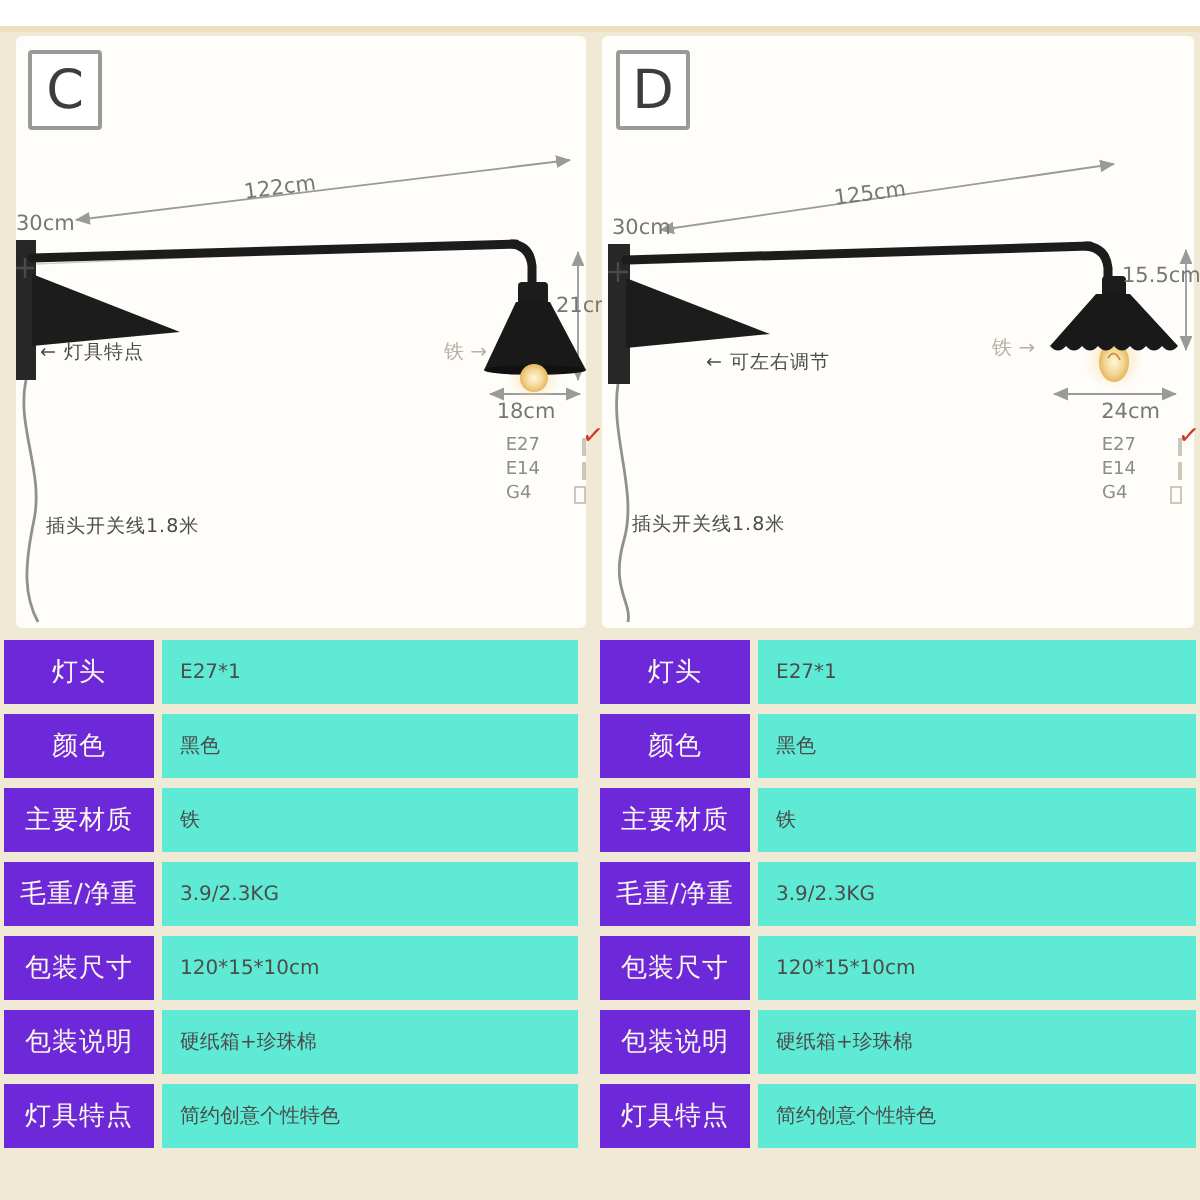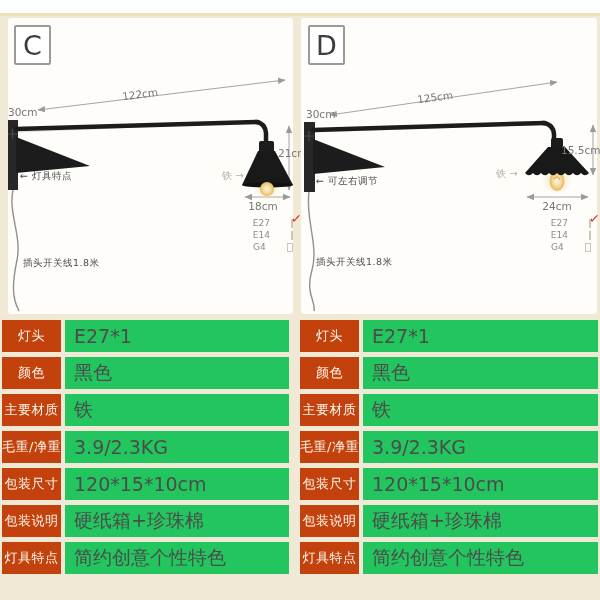--- a/index.html
+++ b/index.html
@@ -26,23 +26,23 @@
   .sock-label{font-size:9px;color:#8c8c8c;line-height:1;}
   .sock-box{width:9px;height:9px;border:1px solid #ccc7b8;background:#fdfcf8;
             position:relative;box-sizing:border-box;}
   .check{position:absolute;left:-1px;top:-8px;font-size:13px;font-weight:bold;
          color:#D2382A;line-height:1;transform:rotate(6deg);}
   
   .spec-table{position:absolute;top:320px;display:flex;flex-direction:column;gap:5px;}
   .t-left{left:2px;width:287px;}
   .t-right{left:300px;width:298px;}
   .spec-row{display:flex;gap:4px;height:32px;}
-  .spec-th{width:59px;background:#c2410c;color:#fdf8ee;font-size:13px;display:flex;
+  .spec-th{width:75px;background:#6d28d9;color:#fdf8ee;font-size:13px;display:flex;
            align-items:center;justify-content:center;letter-spacing:.5px;flex:none;}
-  .spec-td{flex:1;background:#22c55e;color:#4c4c4c;font-size:19px;display:flex;
+  .spec-td{flex:1;background:#5eead4;color:#4c4c4c;font-size:10px;display:flex;
            align-items:center;padding-left:9px;}
 </style>
 </head>
 <body>
 
 <div class="page">
   <div class="cream-bg"></div>
 
   <div class="panel panel-c">
     <svg class="lamp-svg" viewBox="0 0 285 296">
@@ -134,24 +134,24 @@
       <path d="M253,161 q3,-5 6,1" stroke="#C8822E" stroke-width="0.8" fill="none"></path>
       <rect x="250" y="120" width="12" height="11" rx="2" fill="#1c1c1c"></rect>
       <path d="M247,129 h17 l24,26 q-4,4.5 -8,0 q-4,4.5 -8,0 q-4,4.5 -8,0 q-4,4.5 -8,0 q-4,4.5 -8,0 q-4,4.5 -8,0 q-4,4.5 -8,0 q-4,4.5 -8,0 z" fill="#191919"></path>
       <path d="M8,174 C4,200 18,228 11,252 S15,283 13,293" stroke="#909090" stroke-width="1.4" fill="none"></path>
     </svg>
     <div class="variant-box" style="left:7px;">
       <span>D</span>
     </div>
     <div class="dim-label rot" style="left:110px;top:73px;">125cm</div>
     <div class="dim-label" style="left:5px;top:90px;">30cm</div>
-    <div class="dim-label" style="left:260px;top:126px;">15.5cm</div>
-    <div class="dim-label" style="left:233px;top:182px;width:46px;text-align:center;">24cm</div>
+    <div class="dim-label" style="left:260px;top:114px;">15.5cm</div>
+    <div class="dim-label" style="left:233px;top:182px;width:46px;text-align:right;">24cm</div>
     <div class="iron-label" style="left:195px;top:149px;">铁 →</div>
-    <div class="anno" style="left:15px;top:157px;">← 可左右调节</div>
+    <div class="anno" style="left:15px;top:157px;padding-left:37px;">← 可左右调节</div>
     <div class="anno" style="left:15px;top:238px;">插头开关线1.8米</div>
     <div class="sockets" style="left:250px;top:201px;">
       <div class="sock-row">
         <span class="sock-label">E27</span>
         <span class="sock-box">
             <span class="check">✓</span>
           </span>
       </div>
       <div class="sock-row">
         <span class="sock-label">E14</span>

